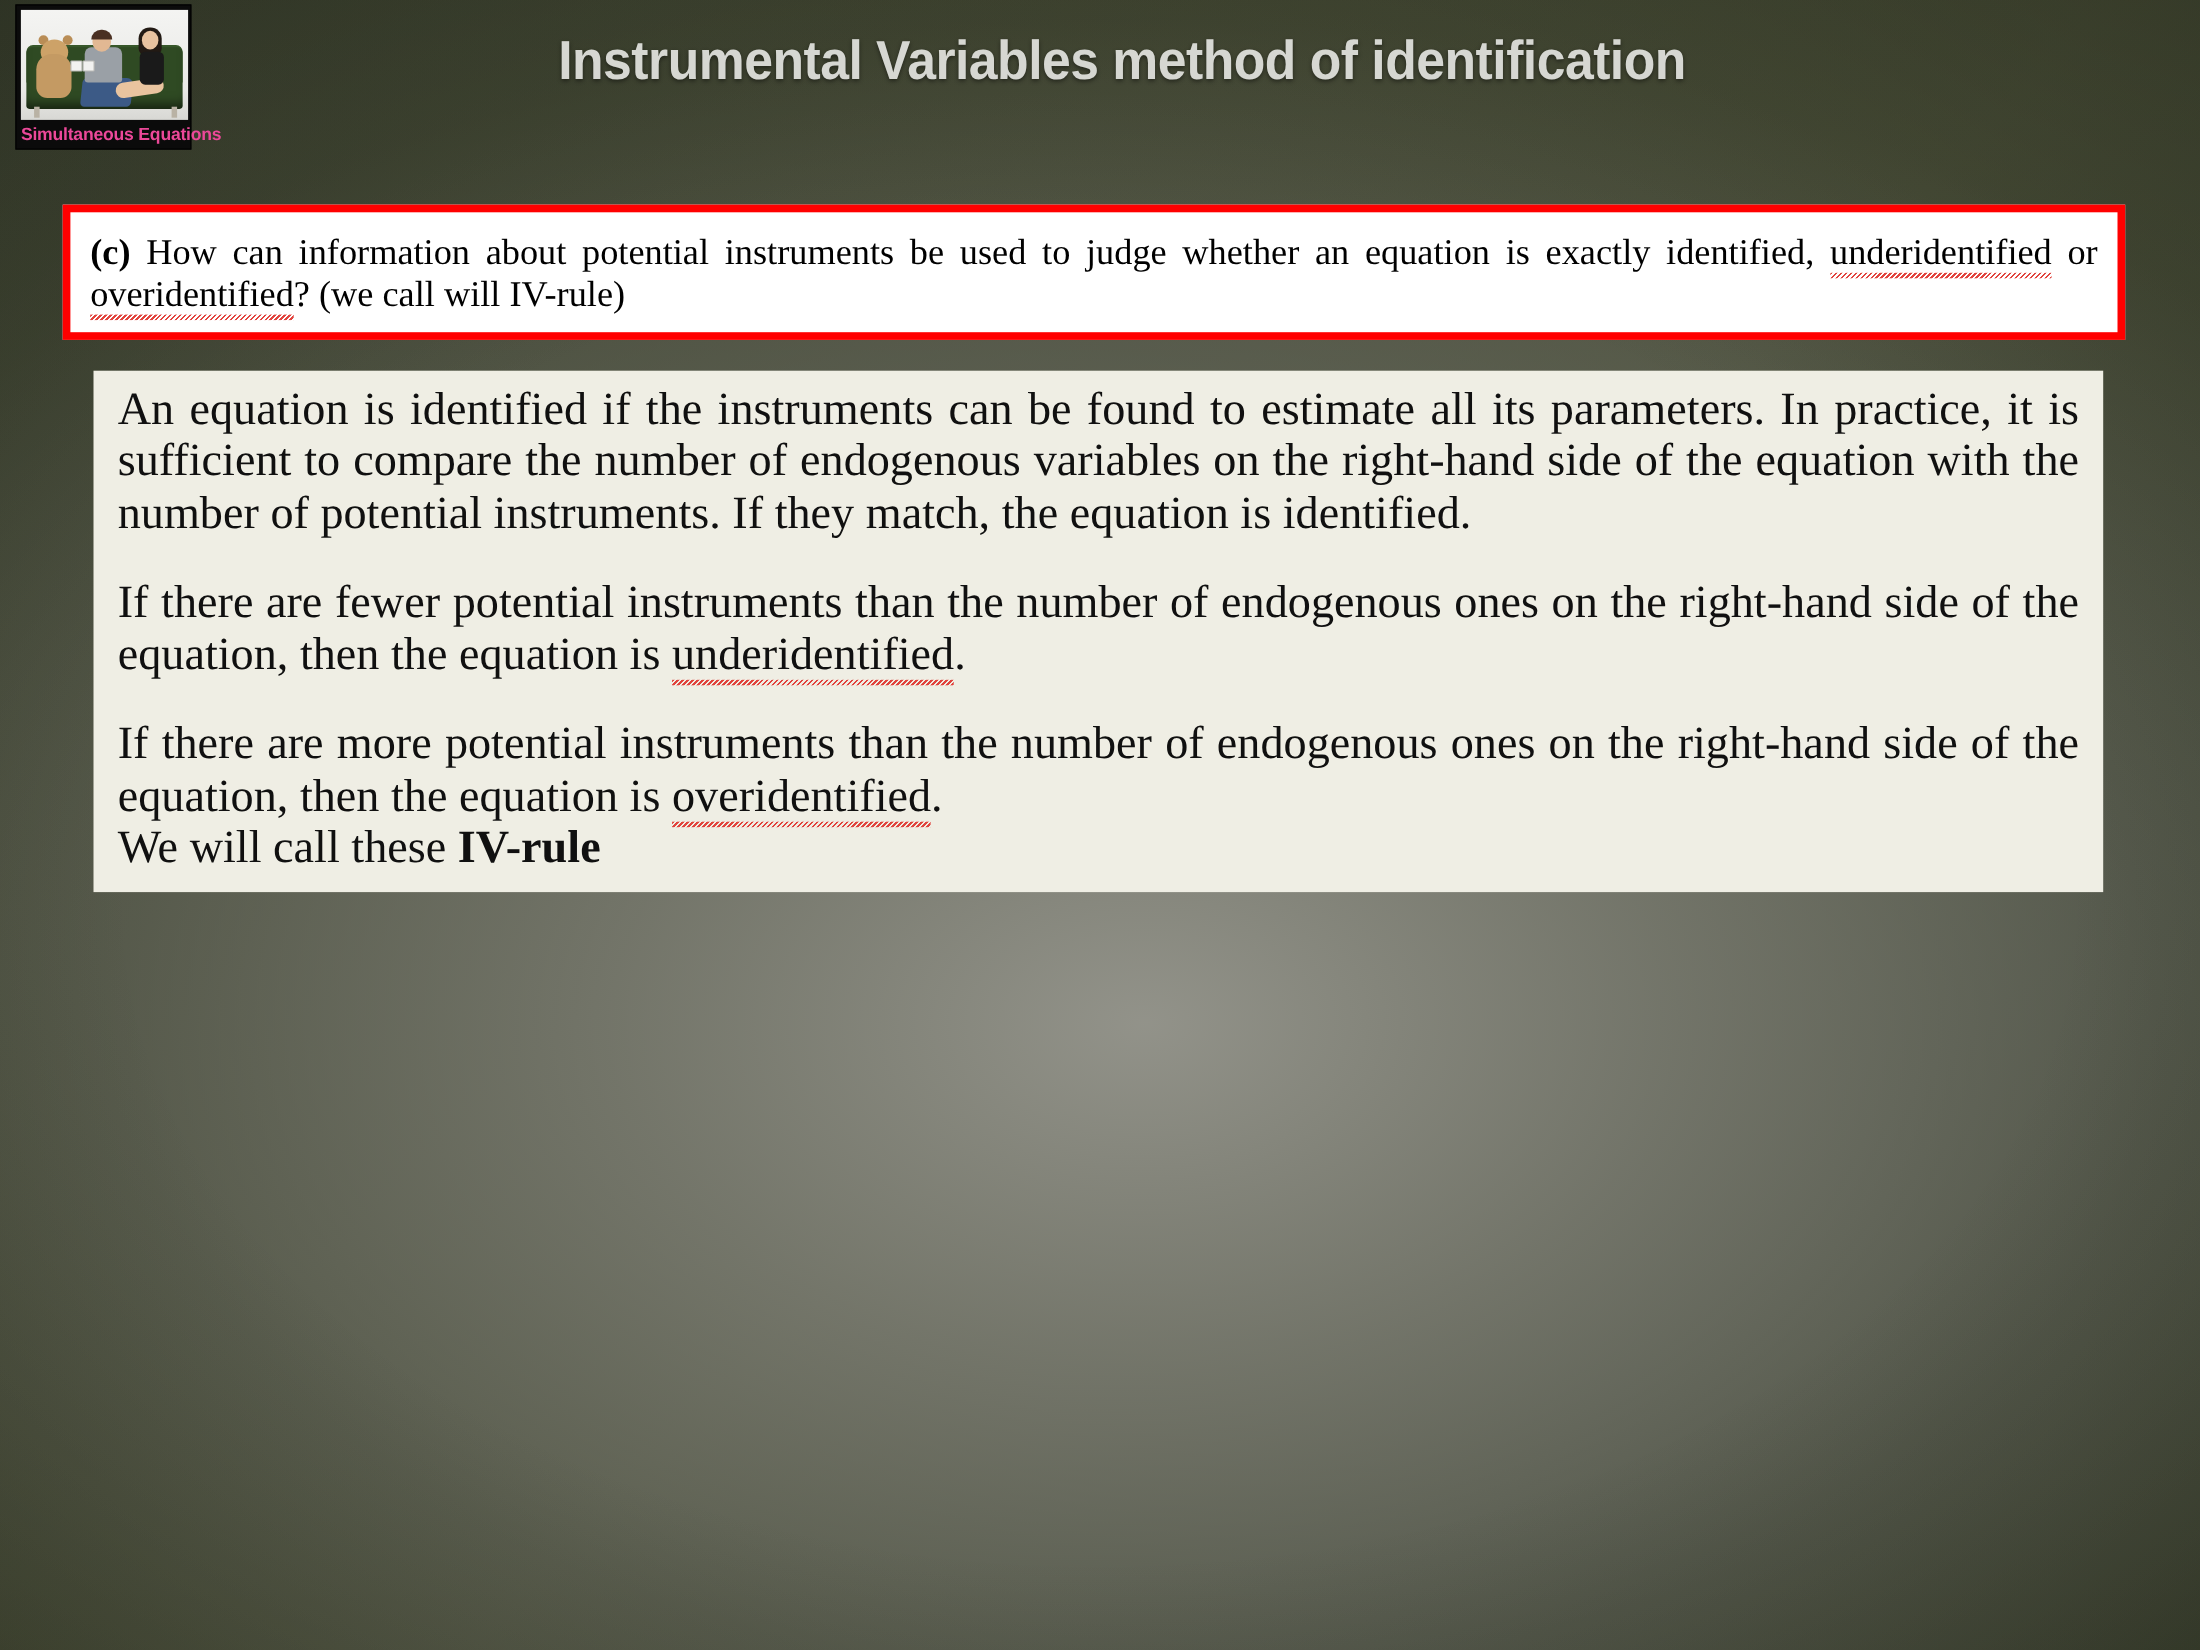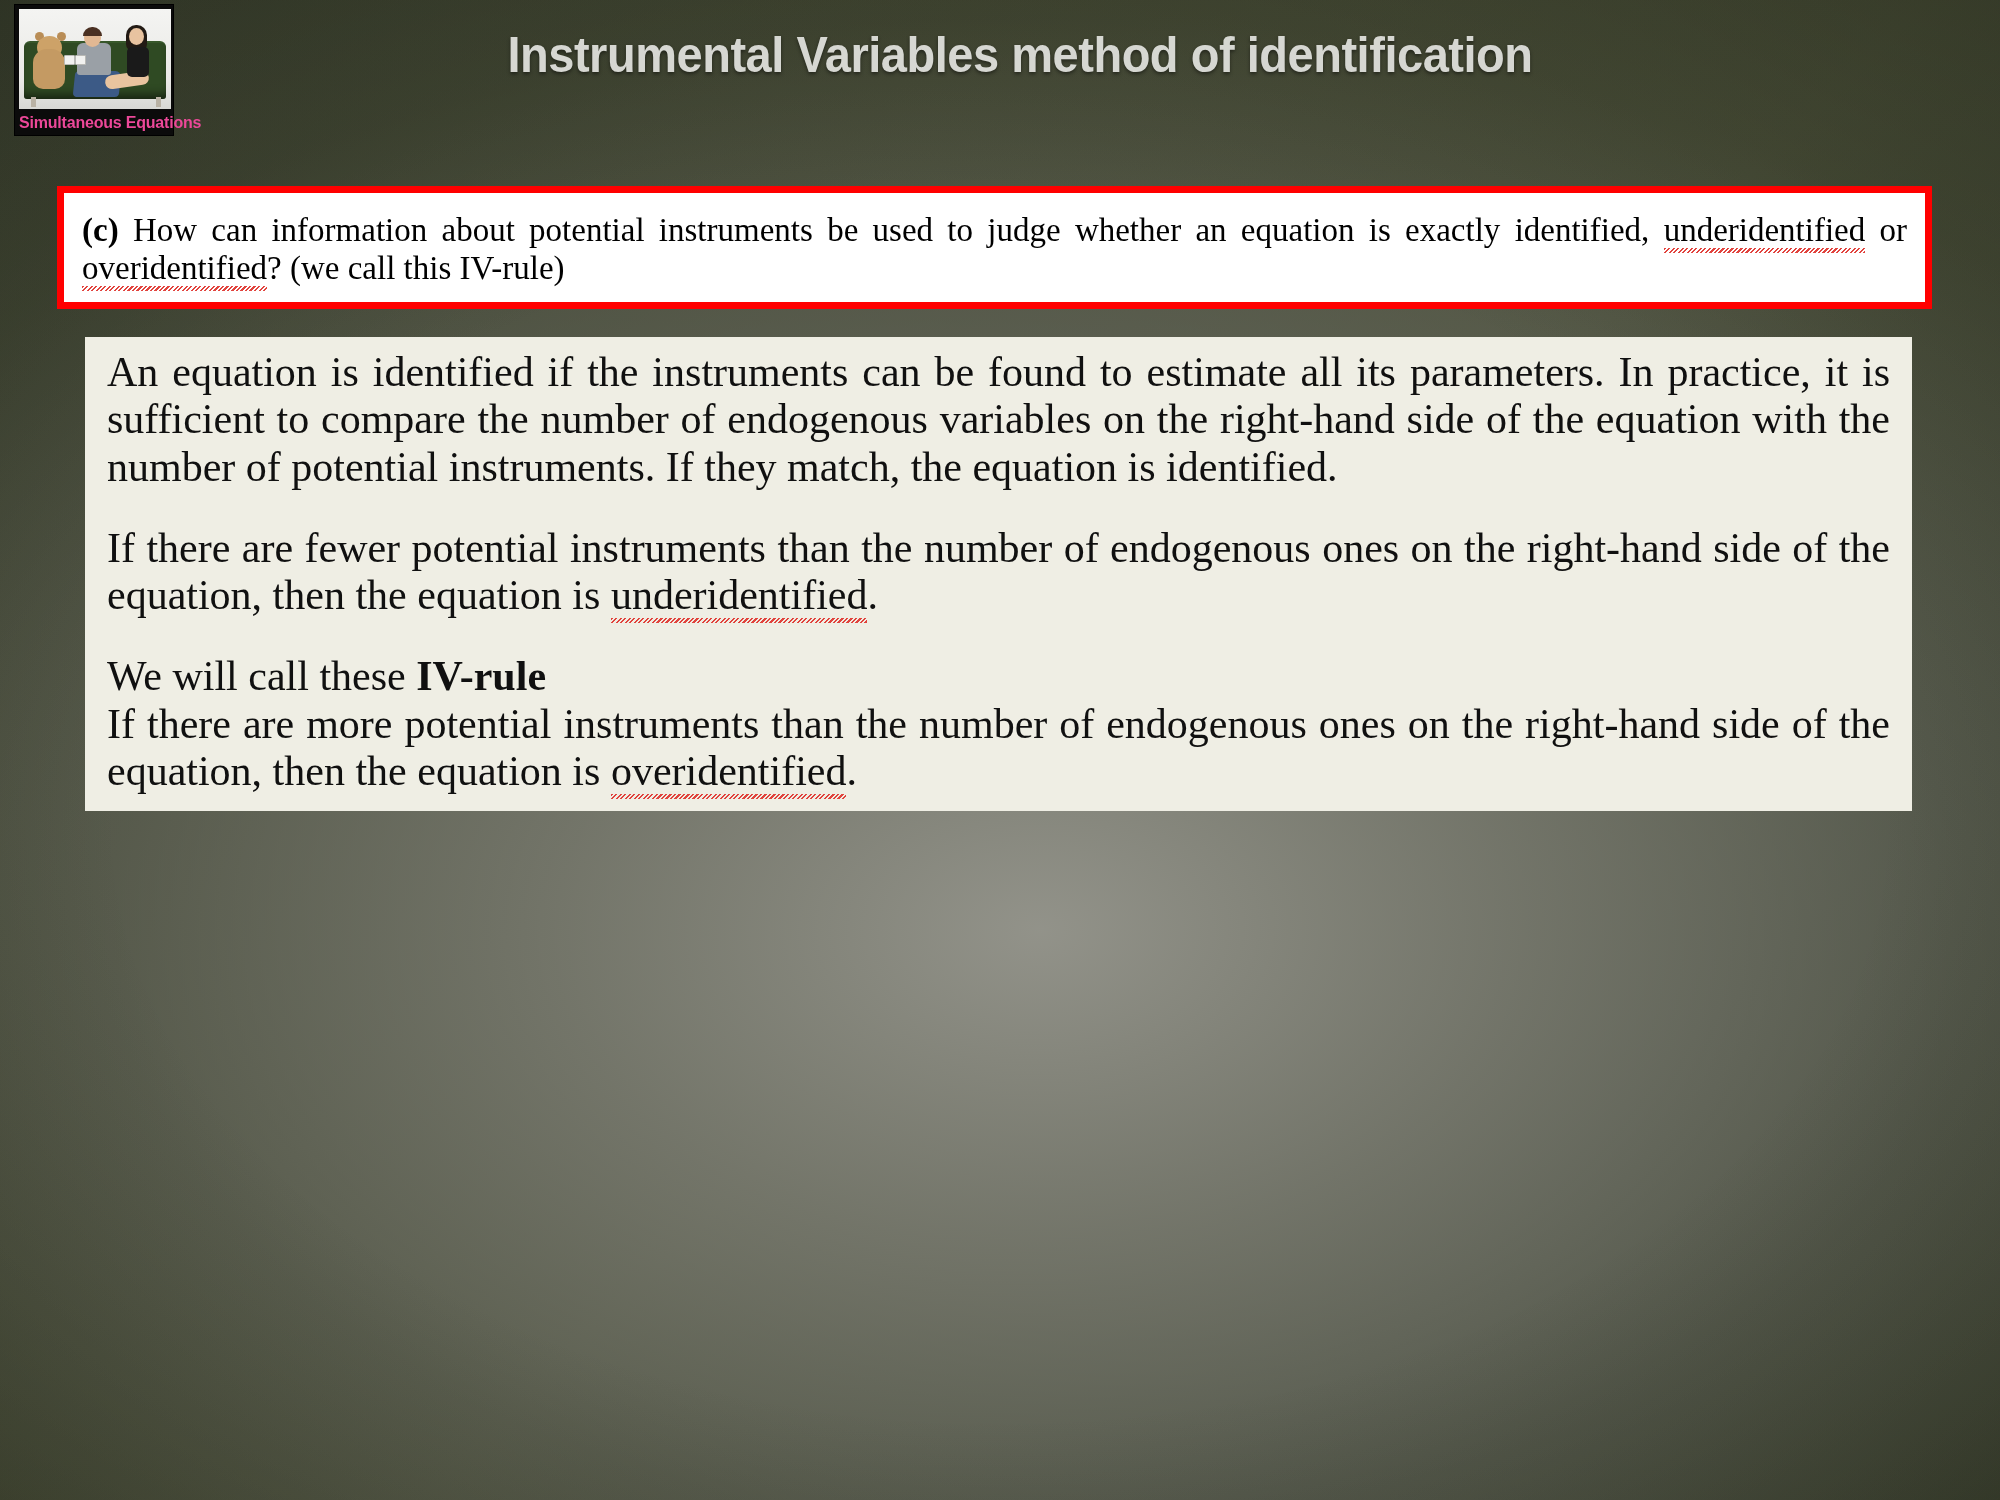--- a/index.html
+++ b/index.html
@@ -301,33 +301,33 @@
       <div class="mug mug1"></div>
       <div class="mug mug2"></div>
     </div>
     <div class="thumb-caption">Simultaneous Equations</div>
   </div>
 
   <div class="slide-title">Instrumental Variables method of identification</div>
 
   <div class="question-box">
     <div class="q-text">
-      <span class="lbl">(c)</span><span> How can information about potential instruments be used to judge whether an equation is exactly identified, </span><span class="spell">underidentified</span><span> or </span><span class="spell">overidentified</span><span>? (we call this IV-rule)</span>
+      <span class="lbl">(c)</span><span> How can information about potential instruments be used to judge whether an equation is exactly identified, </span><span class="spell">underidentified</span><span> or </span><span class="spell">overidentified</span><span>? (we call will IV-rule)</span>
     </div>
   </div>
 
   <div class="body-box">
 
     <p class="b-text">An equation is identified if the instruments can be found to estimate all its parameters. In practice, it is sufficient to compare the number of endogenous variables on the right-hand side of the equation with the number of potential instruments. If they match, the equation is identified.</p>
 
     <div class="b-gap"></div>
 
     <p class="b-text"><span>If there are fewer potential instruments than the number of endogenous ones on the right-hand side of the equation, then the equation is </span><span class="spell">underidentified</span><span>.</span></p>
 
     <div class="b-gap"></div>
 
+    <p class="b-text"><span>If there are more potential instruments than the number of endogenous ones on the right-hand side of the equation, then the equation is </span><span class="spell">overidentified</span><span>.</span></p>
+
     <p class="b-text b-last"><span>We will call these </span><span class="bold">IV-rule</span></p>
 
-    <p class="b-text"><span>If there are more potential instruments than the number of endogenous ones on the right-hand side of the equation, then the equation is </span><span class="spell">overidentified</span><span>.</span></p>
-
   </div>
 
 </div>
 
 </body></html>

